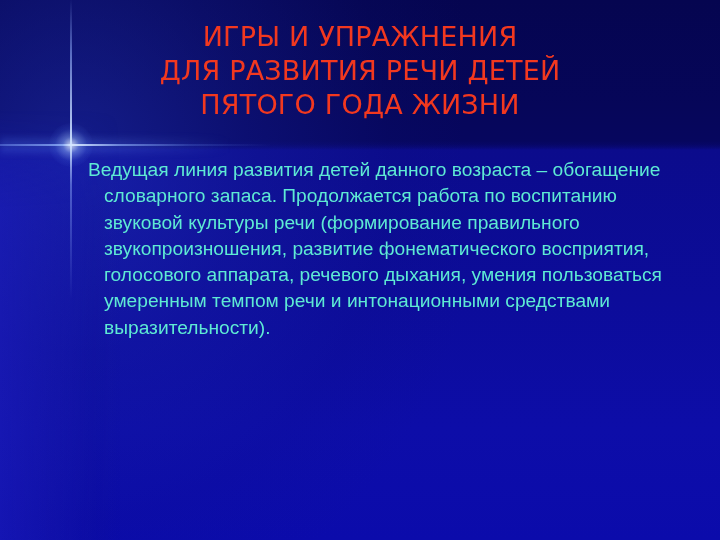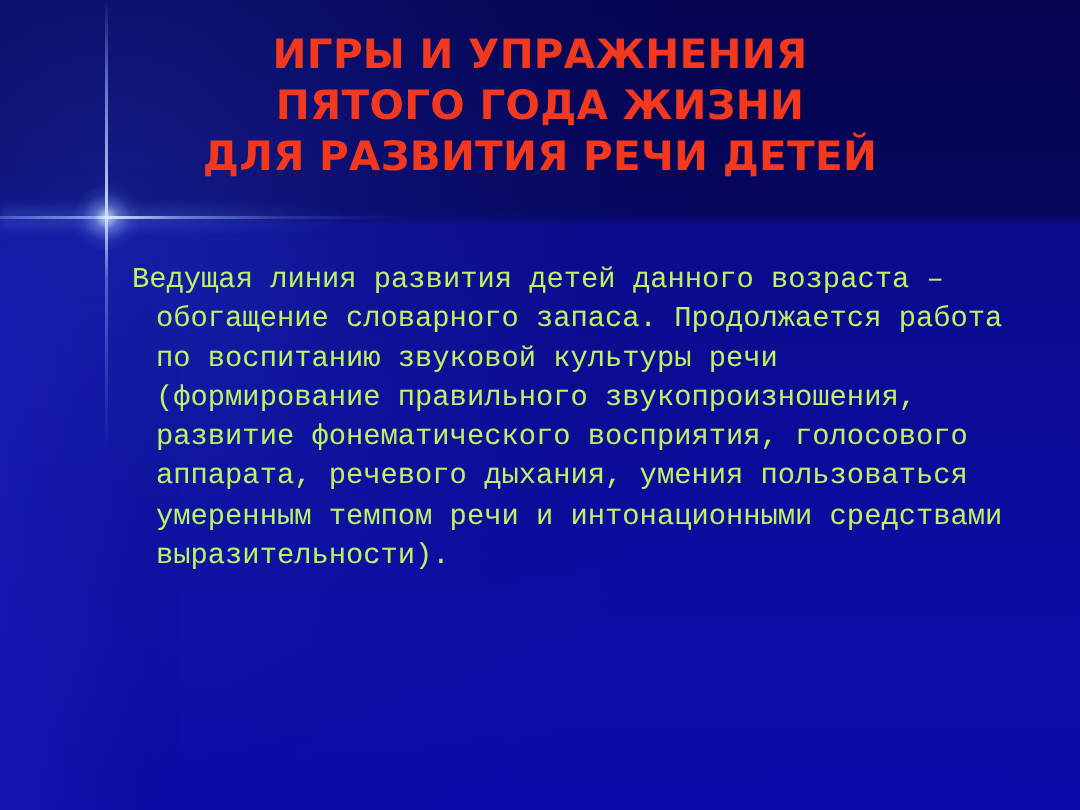--- a/index.html
+++ b/index.html
@@ -132,42 +132,42 @@
 
   #title-block {
     position: absolute;
     left: 60px;
     top: 20px;
     width: 600px;
     text-align: center;
   }
   .title-line {
     font-family: "DejaVu Sans", sans-serif;
-    font-weight: bold;
+    font-weight: normal;
     font-size: 27px;
     line-height: 34px;
     letter-spacing: 0.2px;
     color: #f2381f;
     white-space: nowrap;
   }
 
   #body-block {
     position: absolute;
     left: 88px;
     top: 157px;
     width: 585px;
   }
   .para {
-    font-family: Liberation Mono, monospace;
+    font-family: Liberation Sans, sans-serif;
     font-size: 19.2px;
     line-height: 26.3px;
-    color: #bef264;
+    color: #5eead4;
     text-indent: -16px;
     padding-left: 16px;
-    margin: 16px 0 1px 0;
+    margin: 0 0 1px 0;
     text-align: left;
   }
 </style>
 </head>
 <body>
 
 <div id="slide">
 
   <div class="bg-base"></div>
   <div class="bg-topband"></div>
@@ -178,22 +178,22 @@
   <div class="flare">
     <div class="flare-core"></div>
     <div class="flare-v"></div>
     <div class="flare-h"></div>
   </div>
 
   <div class="content">
 
     <div id="title-block">
       <div class="title-line">ИГРЫ И УПРАЖНЕНИЯ</div>
+      <div class="title-line">ДЛЯ РАЗВИТИЯ РЕЧИ ДЕТЕЙ</div>
       <div class="title-line">ПЯТОГО ГОДА ЖИЗНИ</div>
-      <div class="title-line">ДЛЯ РАЗВИТИЯ РЕЧИ ДЕТЕЙ</div>
     </div>
 
     <div id="body-block">
       <p class="para">Ведущая линия развития детей данного возраста – обогащение словарного запаса. Продолжается работа по воспитанию звуковой культуры речи (формирование правильного звукопроизношения, развитие фонематического восприятия, голосового аппарата, речевого дыхания, умения пользоваться умеренным темпом речи и интонационными средствами выразительности).</p>
     </div>
 
   </div>
 </div>
 
 </body></html>

